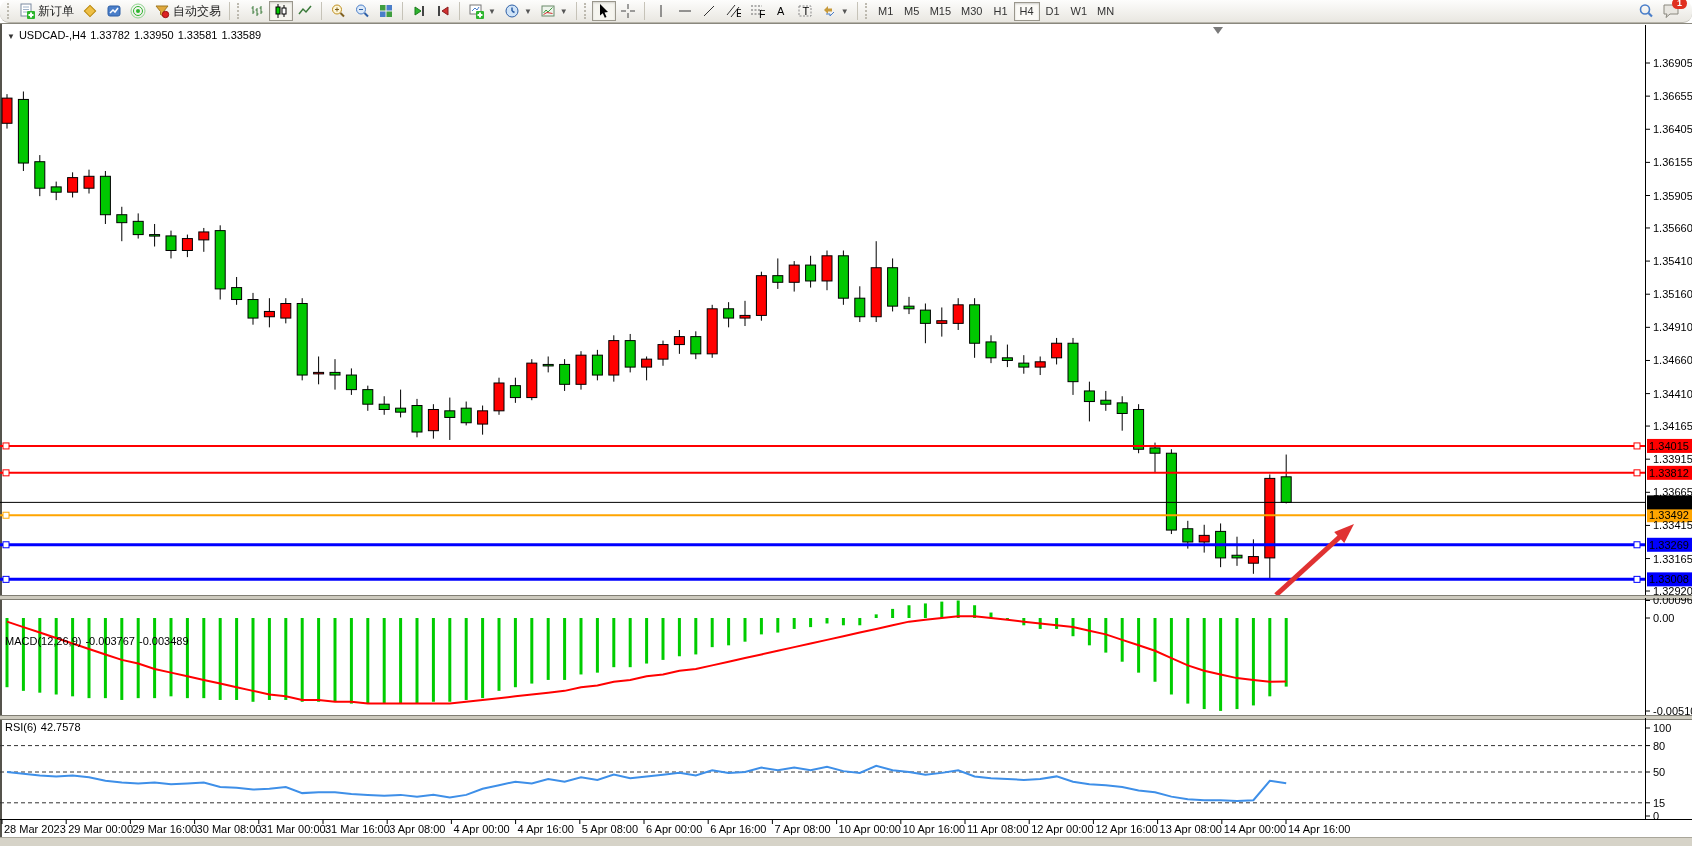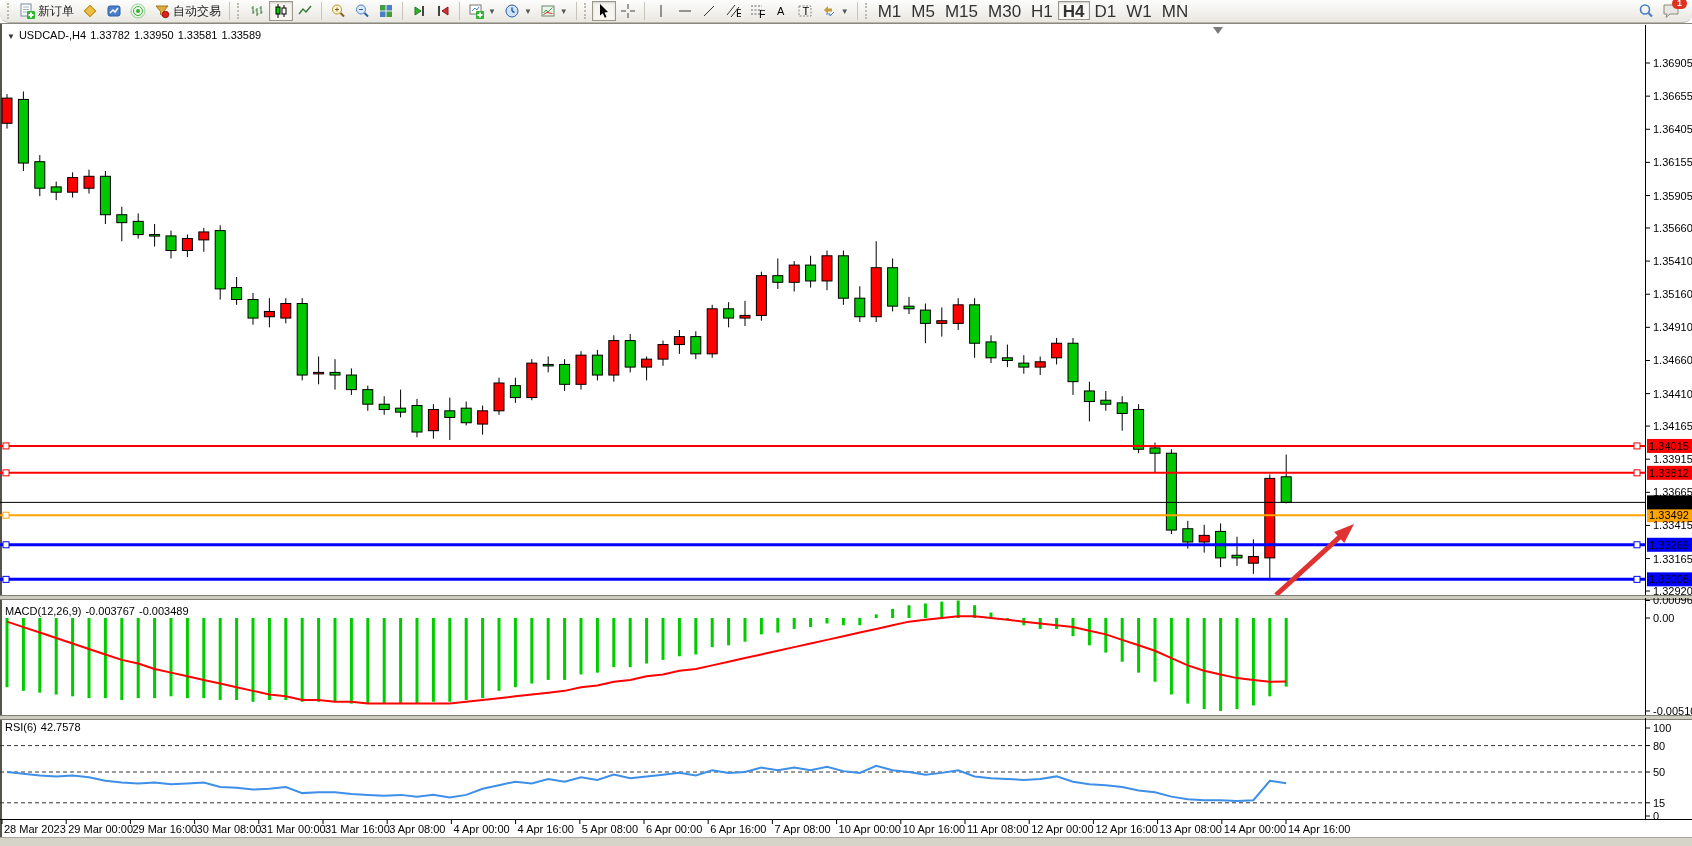--- a/index.html
+++ b/index.html
@@ -5,22 +5,22 @@
   html,body{margin:0;padding:0;background:#fff;font-family:"Liberation Sans",sans-serif;}
   #app{position:relative;width:1692px;height:846px;overflow:hidden;background:#fff;}
   
   #toolbar{position:absolute;left:0;top:0;width:1692px;height:23px;
     background:linear-gradient(#fdfdfc,#e9e7e1);border-bottom:1px solid #b7b4aa;
     display:flex;align-items:center;box-sizing:border-box;padding:0 4px;border-radius:9px;}
   .tbtn{display:flex;align-items:center;gap:3px;height:20px;padding:0 3px;border:1px solid transparent;
     background:transparent;font-size:12px;color:#222;cursor:default;}
   .tbtn.active{border:1px solid #9a978c;background:#f6f5ef;box-shadow:inset 0 1px 2px rgba(0,0,0,.15);}
   .tf{height:19px;min-width:26px;padding:0 4px;border:1px solid transparent;background:transparent;
-    font-size:17px;color:#333;font-family:"Liberation Sans",sans-serif;}
-  .tf.active{border:1px solid #9a978c;background:#fbfaf6;box-shadow:inset 0 1px 2px rgba(0,0,0,.18);font-weight:bold;}
+    font-size:11px;color:#333;font-family:"Liberation Sans",sans-serif;}
+  .tf.active{border:1px solid #9a978c;background:#fbfaf6;box-shadow:inset 0 1px 2px rgba(0,0,0,.18);}
   .tsep{width:1px;height:18px;background:#c6c3b8;margin:0 4px;}
   .grip{width:3px;height:16px;border-left:2px dotted #bdbab0;margin:0 3px;}
   .caret{font-size:8px;color:#555;margin-left:1px;}
   .spacer{flex:1;}
   .badge{position:absolute;right:-4px;top:-4px;background:#e03020;color:#fff;border-radius:8px;
     font-size:9px;min-width:11px;height:11px;line-height:11px;text-align:center;padding:0 2px;font-weight:bold;}
   
   #chartwin{position:absolute;left:0;top:23px;width:1692px;height:823px;background:#fff;
     border-top:1px solid #8a887e;box-sizing:border-box;}
   #chartwin:before{content:"";position:absolute;left:0;top:0;width:2px;height:813px;background:#55534c;}
@@ -28,21 +28,21 @@
   #main-svg{top:1px;height:570px;}
   #macd-svg{top:574px;height:117px;}
   #rsi-svg{top:694px;height:101px;}
   .psep{position:absolute;left:0;width:1692px;height:3px;background:#cdcabe;
     border-top:1px solid #807e74;border-bottom:1px solid #807e74;box-sizing:content-box;}
   #sep1{top:571px;} #sep2{top:691px;}
   #date-axis{top:795px;height:18px;position:absolute;left:0;width:1692px;}
   #bottomstrip{position:absolute;left:0;top:813px;width:1692px;height:10px;background:#d6d3c8;border-top:1px solid #a9a69a;}
   .paneltitle{position:absolute;font-size:11px;color:#000;z-index:5;white-space:pre;}
   #chart-title{left:7px;top:5px;}
-  #macd-title{left:5px;top:581px;}
+  #macd-title{left:5px;top:611px;}
   #rsi-title{left:5px;top:697px;}
   .paneltitle span{margin-right:4px;}
   .tri{font-size:8px;color:#333;margin-right:3px;}
   svg text{font-family:"Liberation Sans",sans-serif;font-size:11px;fill:#000;}
 </style>
 </head>
 <body>
 
 <div id="app">
 

